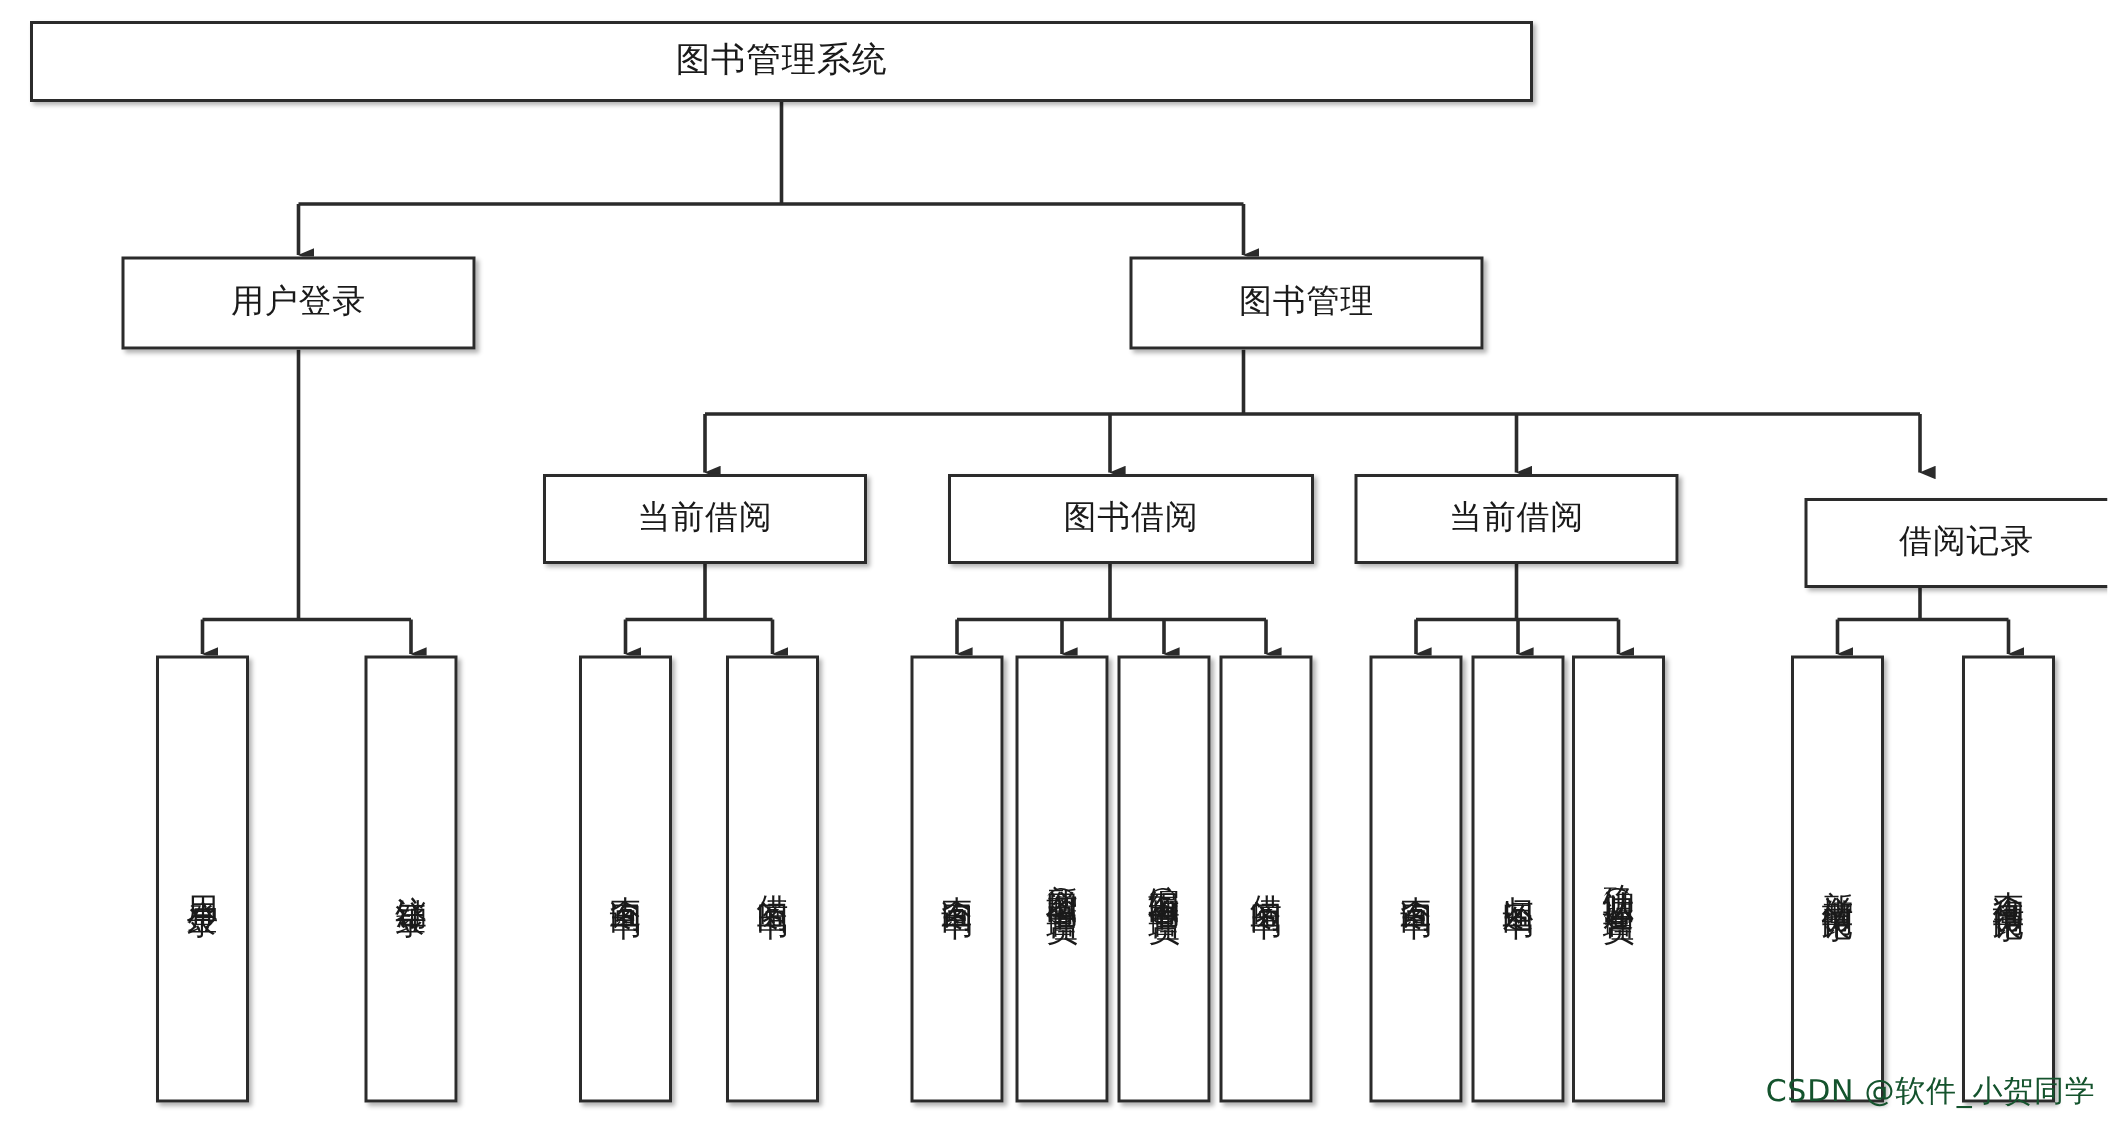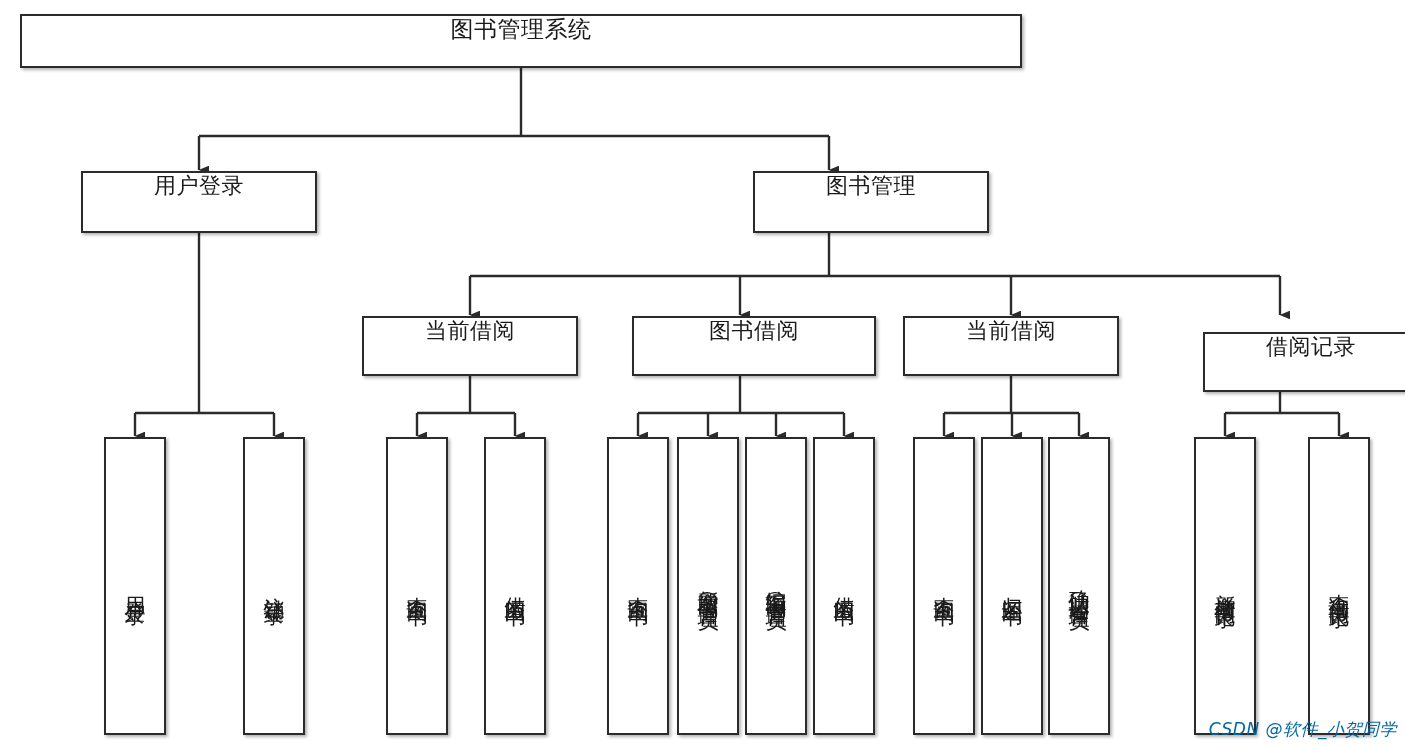--- a/index.html
+++ b/index.html
@@ -26,21 +26,21 @@
     height: 747px;
     pointer-events: none;
   }
   .node {
     position: absolute;
     box-sizing: border-box;
     background: #ffffff;
     border: 2px solid #2b2b2b;
     box-shadow: 2px 2px 3px rgba(0,0,0,0.30);
     display: flex;
-    align-items: flex-start;
+    align-items: center;
     justify-content: center;
     color: #1a1a1a;
   }
   .node-label {
     display: block;
     text-align: center;
     line-height: 1.18;
     letter-spacing: 0.5px;
     white-space: pre;
   }
@@ -58,26 +58,25 @@
     letter-spacing: 3px;
     line-height: 1.15;
   }
   .node.root .node-label {
     font-size: 23px;
   }
   #watermark {
     position: absolute;
     right: 8px;
     bottom: 6px;
-    font-size: 17px;
-    color: #0369a1;
+    font-size: 20px;
+    color: #14532d;
     letter-spacing: 0.5px;
     white-space: nowrap;
     user-select: none;
-    font-style: italic;
   }
 </style>
 </head>
 <body>
 
 <div id="diagram-root">
 
   <svg id="edge-layer" viewBox="0 0 1405 747" xmlns="http://www.w3.org/2000/svg" aria-hidden="true">
     <defs>
       <marker id="arrowhead" markerWidth="9" markerHeight="11" refX="4.5" refY="10.4" orient="auto" markerUnits="userSpaceOnUse">

